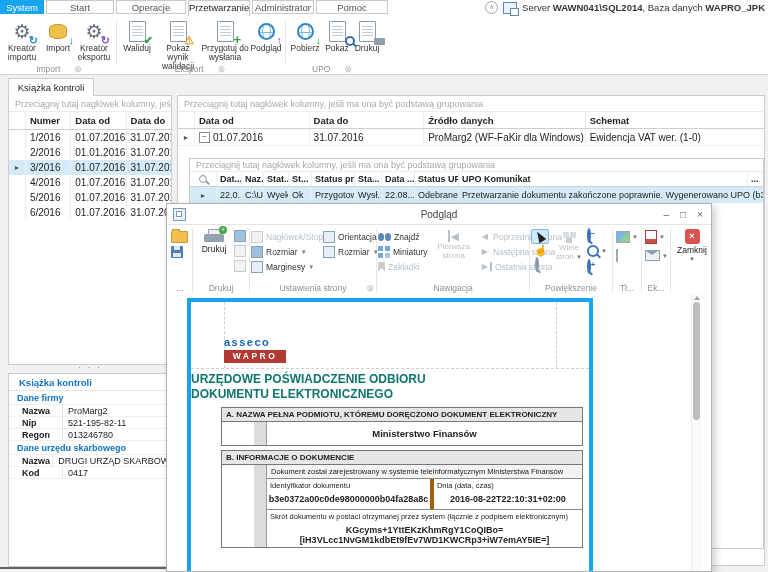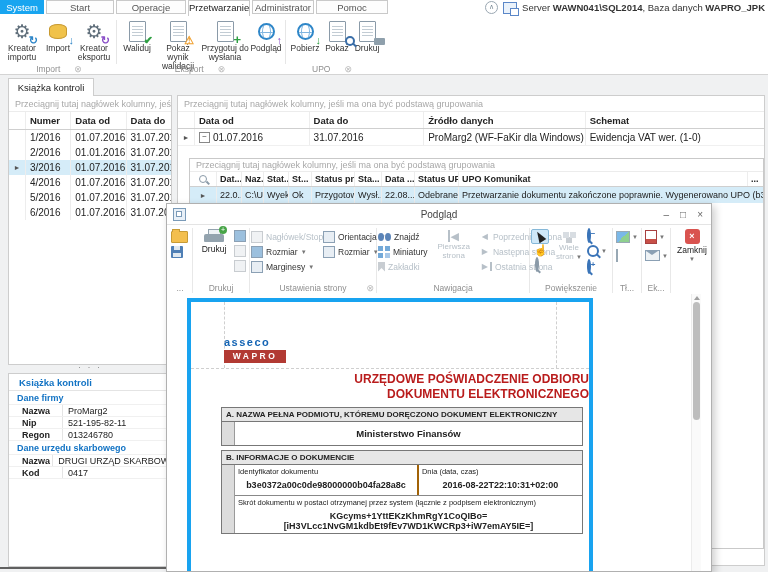--- a/index.html
+++ b/index.html
@@ -110,30 +110,30 @@
   .mail{width:13px;height:9px;background:#eef2f5;border:1px solid #8ba0b4;position:relative;flex:none;}
   .mail::before{content:"";position:absolute;top:0;left:0;border-left:6px solid transparent;border-right:6px solid transparent;border-top:4px solid #8ba0b4;}
   .closebox{width:15px;height:15px;background:#d9534f;border-radius:3px;color:#fff;font-size:9px;font-weight:bold;line-height:15px;text-align:center;margin:2px auto 1px;}
   
   .pcontent{position:absolute;left:0;right:0;top:90px;bottom:0;background:#fff;overflow:hidden;}
   .page{position:absolute;left:20px;top:4px;width:398px;height:300px;border:4px solid #18a3f0;background:#fff;}
   .mh{position:absolute;left:0;right:0;top:66px;border-top:1px dashed #cfcfcf;}
   .mv{position:absolute;top:0;height:66px;border-left:1px dashed #cfcfcf;}
   .asseco{position:absolute;left:33px;top:34px;color:#1464b4;font-weight:bold;font-size:11px;letter-spacing:1.5px;}
   .waprobox{position:absolute;left:33px;top:48px;width:62px;height:13px;background:#b23a33;color:#fff;font-weight:bold;font-size:8.5px;letter-spacing:2.5px;text-align:center;line-height:13px;}
-  .dtitle{position:absolute;left:0;right:0;top:70px;text-align:right;font-weight:bold;font-size:12px;line-height:15px;color:#b91c1c;}
+  .dtitle{position:absolute;left:0;right:0;top:70px;text-align:left;font-weight:bold;font-size:12px;line-height:15px;color:#0f766e;}
   .secs{position:absolute;left:30px;top:105px;width:362px;}
   .sechead{background:#e6e6e6;border:1px solid #777;font-weight:bold;font-size:8px;padding:2px 4px;box-sizing:border-box;}
-  .secbody{display:flex;border:1px solid #777;border-top:none;box-sizing:border-box;}
+  .secbody{display:flex;border:1px solid #777;border-top:none;box-sizing:border-box;padding-left:32px;}
   .gut{width:12px;background:#dcdcdc;border-right:1px solid #9a9a9a;flex:none;}
   .seccontent{flex:1;background:#fff;min-width:0;}
   .bigval{text-align:center;font-weight:bold;font-size:9.5px;padding:6px 0;}
   .reg{font-size:7.5px;padding:2px 4px;border-bottom:1px solid #888;background:#f3f3f3;}
   .idrow{display:flex;border-bottom:1px solid #888;}
-  .idcol{width:53%;border-right:2px solid #a16207;box-sizing:border-box;}
+  .idcol{width:53%;border-right:4px solid #a16207;box-sizing:border-box;}
   .idcol:last-child{border-right:none;width:47%;}
   .slab{font-size:7.5px;padding:2px 3px;color:#222;}
   .sval{font-weight:bold;font-size:9px;text-align:center;padding:2px 0 5px;}
   .hrow{border-bottom:1px solid #888;}
   
   .sb{position:absolute;right:10px;top:0;bottom:0;width:9px;background:#fafafa;border-left:1px solid #ececec;}
   .sbup{width:0;height:0;border-left:3px solid transparent;border-right:3px solid transparent;border-bottom:4px solid #a0a0a0;margin:2px auto 0;}
   .sbthumb{position:absolute;left:1px;right:1px;top:8px;height:118px;background:#bdbdbd;border-radius:4px;}
   .botline{left:0;top:567px;width:166px;height:2px;background:#606060;z-index:1;}
 </style>
@@ -566,20 +566,21 @@
             <div class="gut"></div>
             <div class="seccontent">
                 <div class="bigval">Ministerstwo Finansów</div>
               </div>
           </div>
           <div style="height:4px"></div>
           <div class="sechead">B. INFORMACJE O DOKUMENCIE</div>
           <div class="secbody">
             <div class="gut"></div>
             <div class="seccontent">
+              <div class="reg">Dokument został zarejestrowany w systemie teleinformatycznym Ministerstwa Finansów</div>
               <div class="idrow">
                 <div class="idcol">
                   <div class="slab">Identyfikator dokumentu</div>
                   <div class="sval">b3e0372a00c0de98000000b04fa28a8c</div>
                 </div>
                 <div class="idcol">
                   <div class="slab">Dnia (data, czas)</div>
                   <div class="sval">2016-08-22T22:10:31+02:00</div>
                 </div>
               </div>

